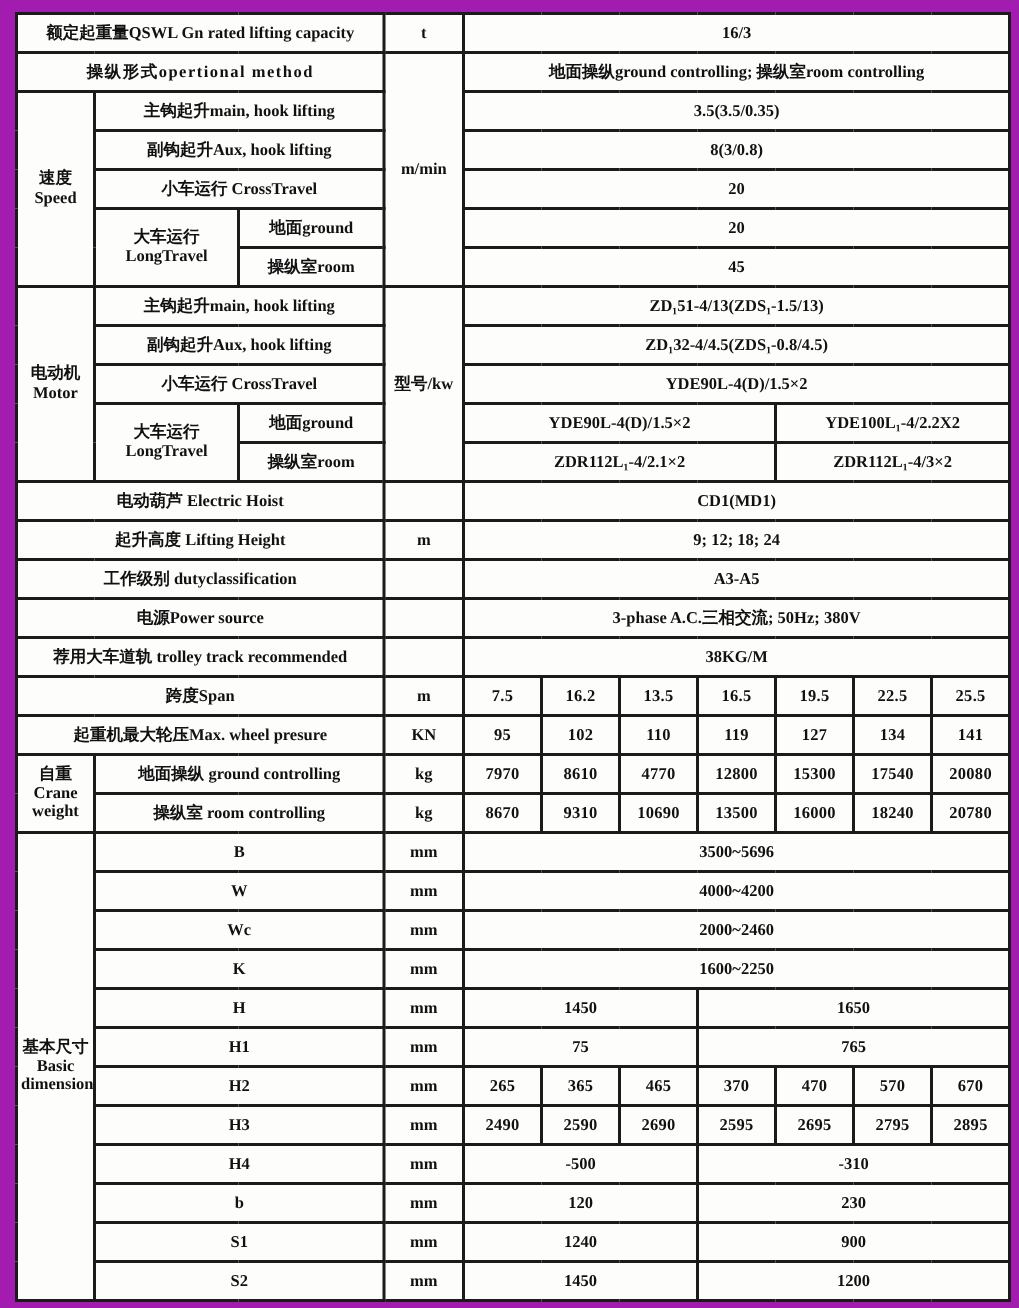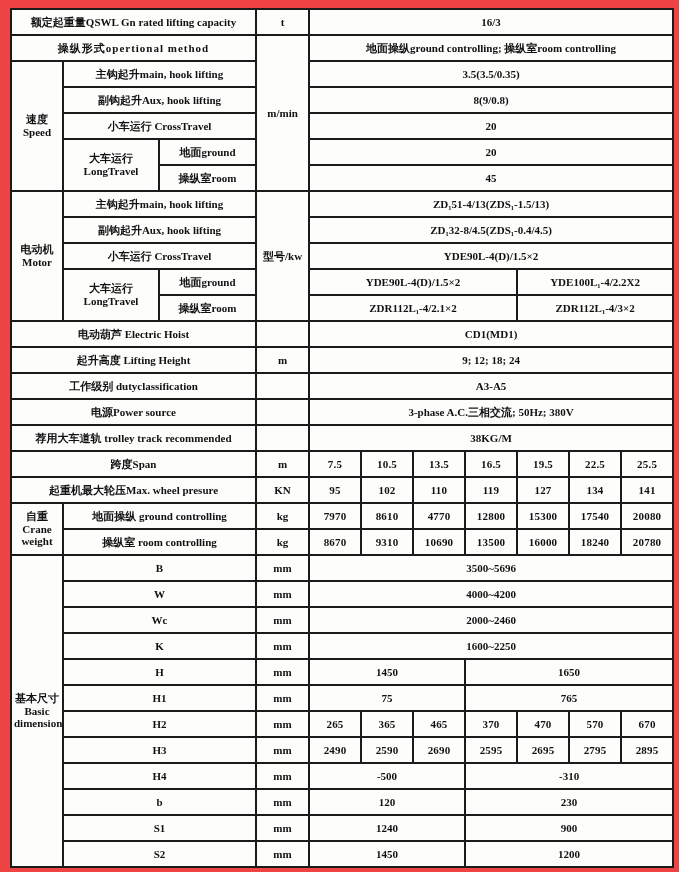--- a/index.html
+++ b/index.html
@@ -6,21 +6,21 @@
     margin: 0; padding: 0;
     width: 679px; height: 872px;
     background: #f6f6f4;
     font-family: "Liberation Serif", "DejaVu Serif", serif;
     font-weight: bold;
     color: #111;
   }
   #sheet {
     position: absolute; left: 0; top: 0;
     width: 679px; height: 872px;
-    background: #ef4444;
+    background: #a21caf;
   }
   table.spec {
     position: absolute; left: 10px; top: 8px;
     width: 662px;
     border-collapse: collapse;
     table-layout: fixed;
     background: #fdfdfc;
   }
   table.spec tr { height: 26px; }
   table.spec td {
@@ -75,21 +75,21 @@
     <td rowspan="5" class="cat">
       <div>速度</div>
       <div>Speed</div>
     </td>
     <td colspan="2">主钩起升main, hook lifting</td>
     <td colspan="7">3.5(3.5/0.35)</td>
   </tr>
 
   <tr>
     <td colspan="2">副钩起升Aux, hook lifting</td>
-    <td colspan="7">8(9/0.8)</td>
+    <td colspan="7">8(3/0.8)</td>
   </tr>
 
   <tr>
     <td colspan="2">小车运行 CrossTravel</td>
     <td colspan="7">20</td>
   </tr>
 
   <tr>
     <td rowspan="2" class="twoline">
       <div>大车运行</div>
@@ -109,21 +109,21 @@
       <div>电动机</div>
       <div>Motor</div>
     </td>
     <td colspan="2">主钩起升main, hook lifting</td>
     <td rowspan="5">型号/kw</td>
     <td colspan="7">ZD₁51-4/13(ZDS₁-1.5/13)</td>
   </tr>
 
   <tr>
     <td colspan="2">副钩起升Aux, hook lifting</td>
-    <td colspan="7">ZD₁32-8/4.5(ZDS₁-0.4/4.5)</td>
+    <td colspan="7">ZD₁32-4/4.5(ZDS₁-0.8/4.5)</td>
   </tr>
 
   <tr>
     <td colspan="2">小车运行 CrossTravel</td>
     <td colspan="7">YDE90L-4(D)/1.5×2</td>
   </tr>
 
   <tr>
     <td rowspan="2" class="twoline">
       <div>大车运行</div>
@@ -167,21 +167,21 @@
   <tr>
     <td colspan="3">荐用大车道轨 trolley track recommended</td>
     <td></td>
     <td colspan="7">38KG/M</td>
   </tr>
 
   <tr>
     <td colspan="3">跨度Span</td>
     <td>m</td>
     <td class="vals">7.5</td>
-    <td class="vals">10.5</td>
+    <td class="vals">16.2</td>
     <td class="vals">13.5</td>
     <td class="vals">16.5</td>
     <td class="vals">19.5</td>
     <td class="vals">22.5</td>
     <td class="vals">25.5</td>
   </tr>
 
   <tr>
     <td colspan="3">起重机最大轮压Max. wheel presure</td>
     <td>KN</td>

